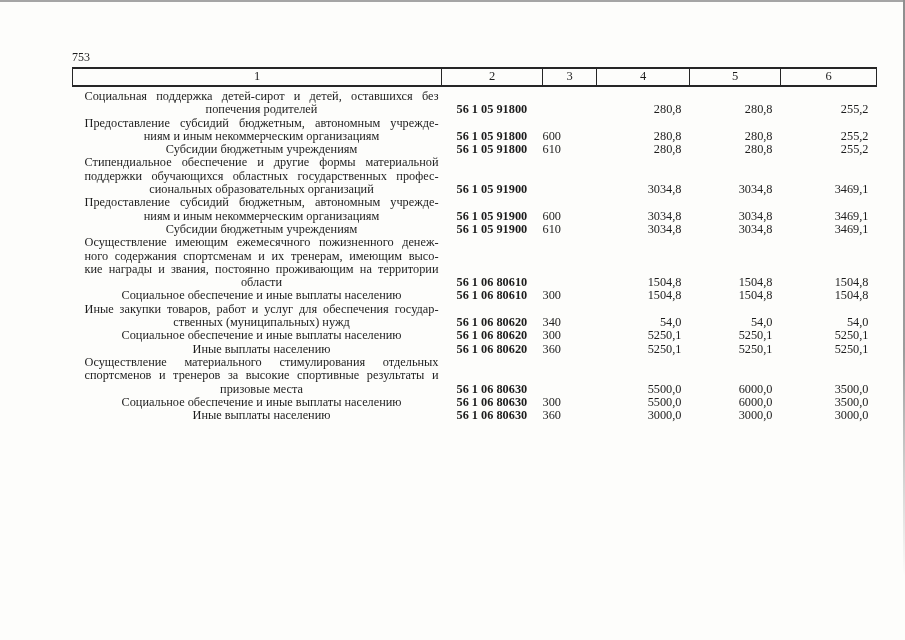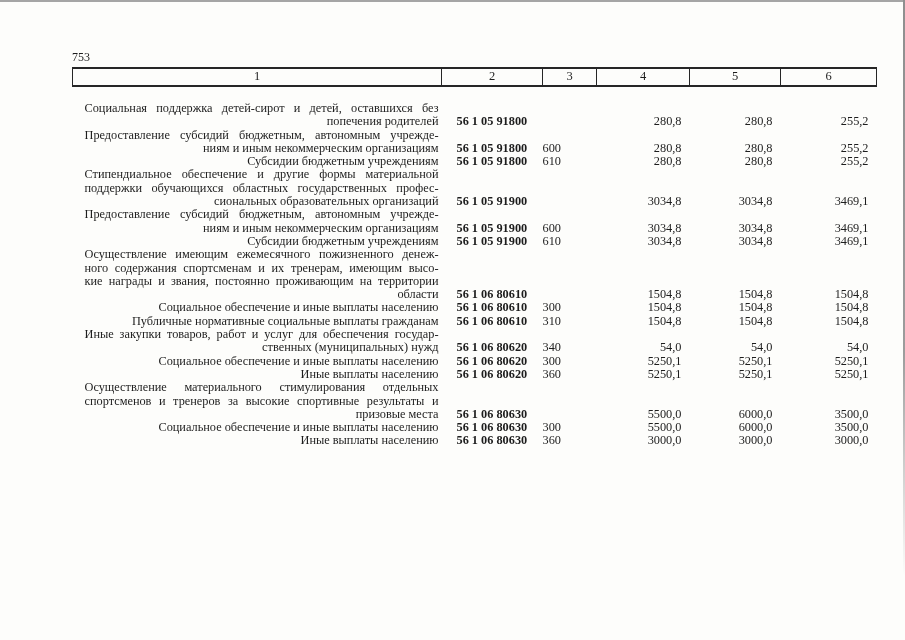--- a/index.html
+++ b/index.html
@@ -18,26 +18,26 @@
     display:table;table-layout:fixed;border-collapse:collapse;
     font-size:12.3px;line-height:13.3px;
   }
   .tr{display:table-row;}
   .th{
     display:table-cell;border:1.5px solid #262626;border-top-width:2.5px;border-bottom-width:2px;
     text-align:center;vertical-align:middle;height:16px;font-size:12.5px;
   }
   .c1{width:368px}.c2{width:100px}.c3{width:53px}.c4{width:92px}.c5{width:90px}.c6{width:95px}
   .td{display:table-cell;vertical-align:bottom;padding:0;}
-  .tr:nth-child(2) .td{padding-top:15px;}
+  .tr:nth-child(2) .td{padding-top:3px;}
   .td.c1{padding-left:12px;padding-right:3px;}
   .td.c2{padding-left:15px;font-weight:bold;}
   .td.c3{text-align:left;}
   .td.c4,.td.c5,.td.c6{text-align:right;padding-right:8px;}
-  .dl{white-space:nowrap;text-align:right;}
+  .dl{white-space:nowrap;text-align:center;}
   .dl.just{text-align:justify;text-align-last:justify;}
 </style>
 </head>
 <body>
 
 <div class="page">
   <div class="top-edge"></div>
   <div class="right-edge"></div>
 
   <div class="pagenum">753</div>
@@ -135,30 +135,20 @@
           <div class="dl">Социальное обеспечение и иные выплаты населению</div>
         </div>
         <div class="td c2">56 1 06 80610</div>
         <div class="td c3">300</div>
         <div class="td c4">1504,8</div>
         <div class="td c5">1504,8</div>
         <div class="td c6">1504,8</div>
       </div>
       <div class="tr">
         <div class="td c1">
-          <div class="dl">Публичные нормативные социальные выплаты гражданам</div>
-        </div>
-        <div class="td c2">56 1 06 80610</div>
-        <div class="td c3">310</div>
-        <div class="td c4">1504,8</div>
-        <div class="td c5">1504,8</div>
-        <div class="td c6">1504,8</div>
-      </div>
-      <div class="tr">
-        <div class="td c1">
           <div class="dl just">Иные закупки товаров, работ и услуг для обеспечения государ-</div>
           <div class="dl">ственных (муниципальных) нужд</div>
         </div>
         <div class="td c2">56 1 06 80620</div>
         <div class="td c3">340</div>
         <div class="td c4">54,0</div>
         <div class="td c5">54,0</div>
         <div class="td c6">54,0</div>
       </div>
       <div class="tr">

